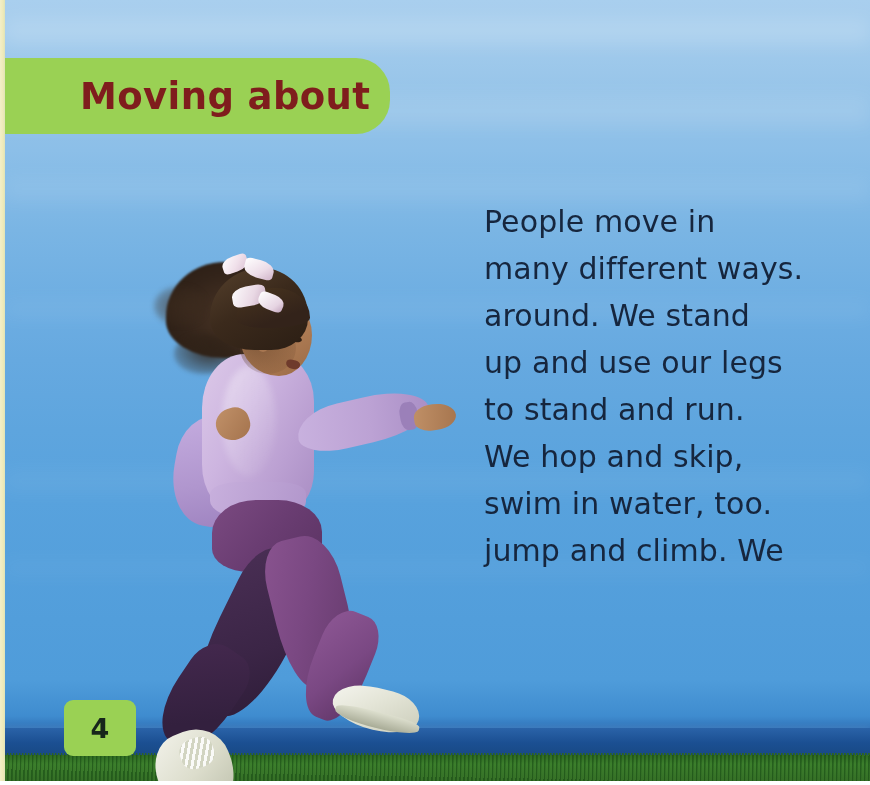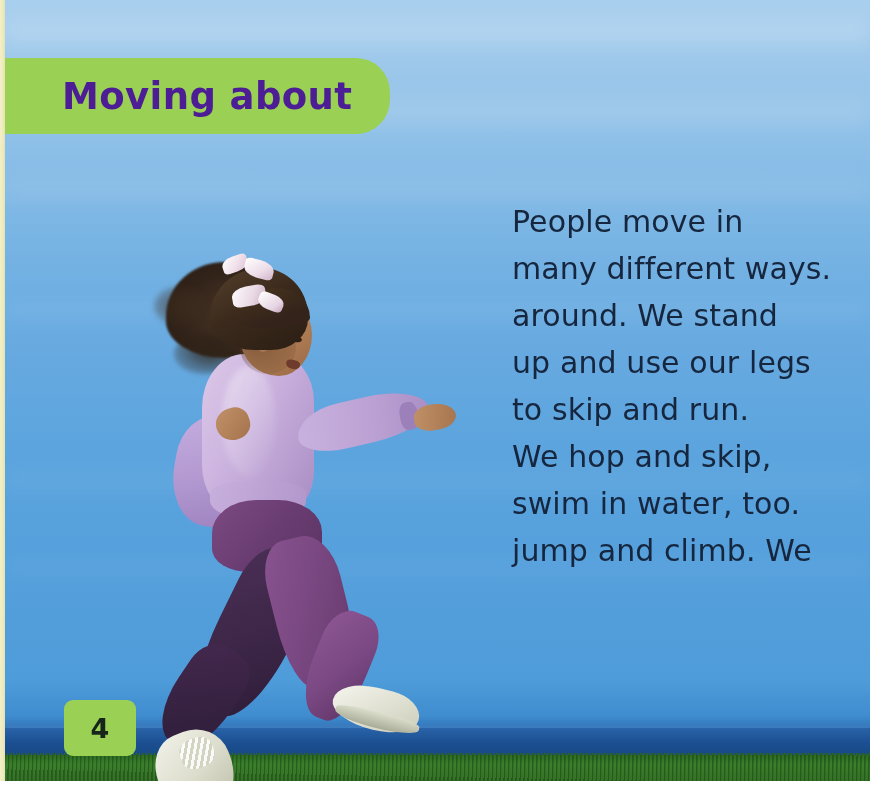--- a/index.html
+++ b/index.html
@@ -355,32 +355,32 @@
     left: 0;
     top: 58px;
     width: 390px;
     height: 76px;
     background: #9ad154;
     border-radius: 0 34px 34px 0;
     display: flex;
     align-items: center;
   }
   .title-text {
-    margin-left: 62px;
-    color: #4c1d95;
+    margin-left: 80px;
+    color: #7f1d1d;
     font-family: "DejaVu Sans", sans-serif;
     font-size: 37px;
     font-weight: 600;
     letter-spacing: 0.4px;
   }
 
   
   .body-copy {
     position: absolute;
-    left: 512px;
+    left: 484px;
     top: 198px;
     width: 330px;
     color: #16263e;
     font-family: "DejaVu Sans", sans-serif;
     font-size: 30px;
     font-weight: 500;
     line-height: 47px;
     letter-spacing: 0.1px;
   }
   .body-copy .line { white-space: pre; }
@@ -462,21 +462,21 @@
 
   <div class="title-banner">
     <span class="title-text">Moving about</span>
   </div>
 
   <div class="body-copy">
     <div class="line">People move in</div>
     <div class="line">many different ways.</div>
     <div class="line">around. We stand</div>
     <div class="line">up and use our legs</div>
-    <div class="line">to skip and run.</div>
+    <div class="line">to stand and run.</div>
     <div class="line">We hop and skip,</div>
     <div class="line">swim in water, too.</div>
     <div class="line">jump and climb. We</div>
   </div>
 
   <div class="page-number">
     <span>4</span>
   </div>
 
   <div class="edge-strip"></div>

